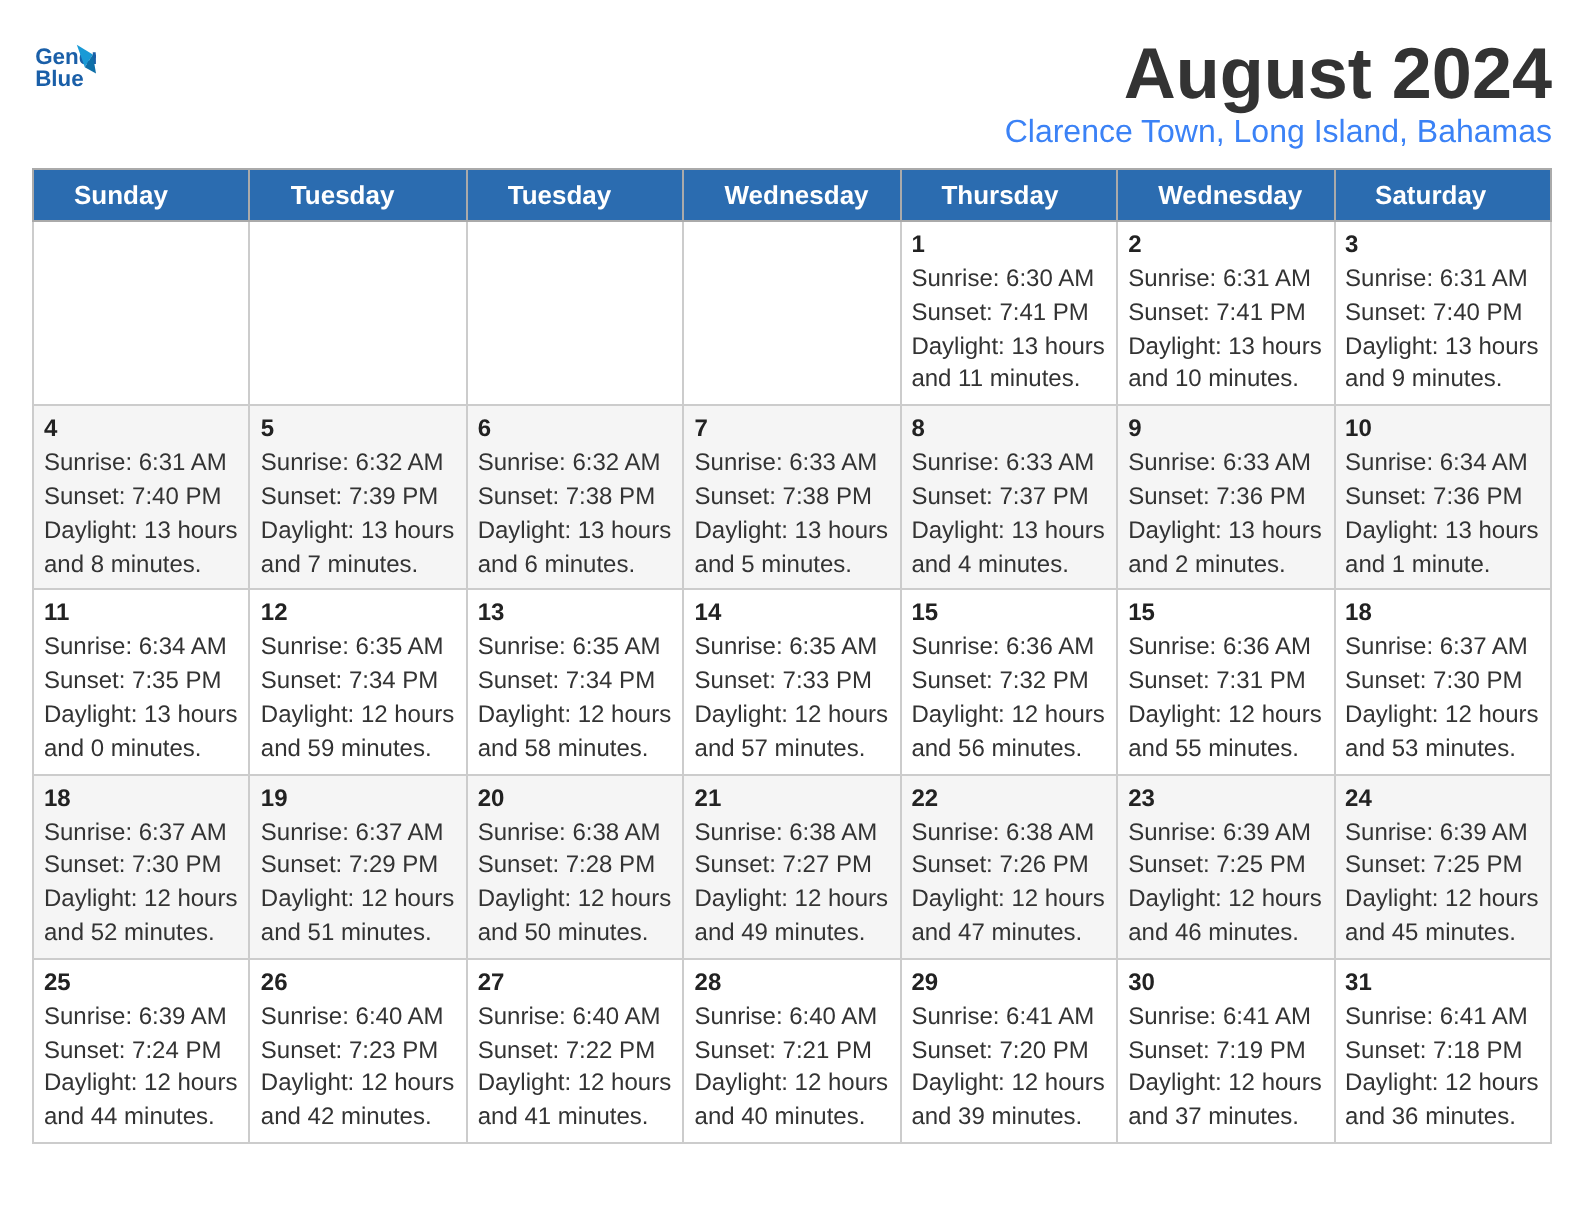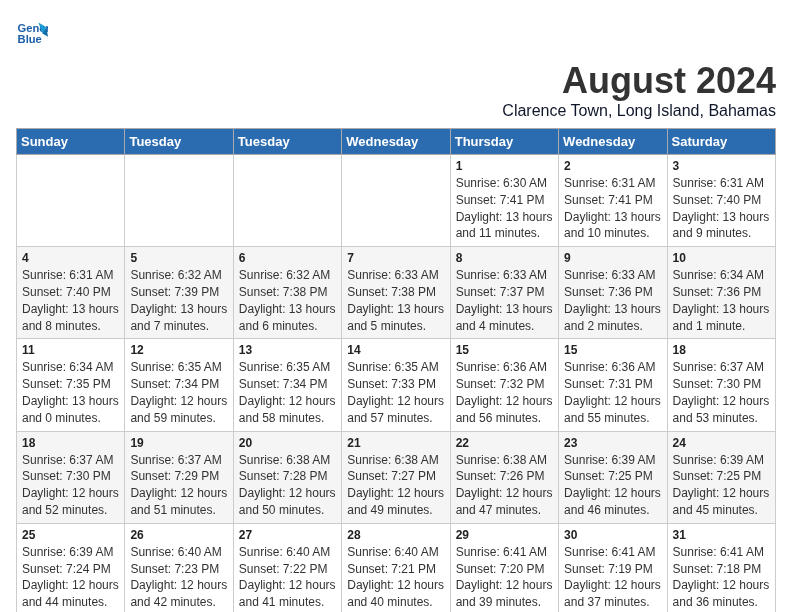--- a/index.html
+++ b/index.html
@@ -25,37 +25,36 @@
       width: 32px;
       height: 32px;
     }
     .title-block {
       text-align: right;
     }
     .calendar-title {
       font-size: 36px;
       font-weight: bold;
       color: #333;
-      margin-top: 44px;
     }
     .calendar-subtitle {
       font-size: 16px;
-      color: #0f172a;
+      color: #3b82f6;
     }
     table {
       width: 100%;
       border-collapse: collapse;
       table-layout: fixed;
     }
     thead tr th {
       background-color: #2b6cb0;
       color: #fff;
       font-size: 13px;
       font-weight: bold;
-      padding: 5px 4px;
+      padding: 5px 20px;
       text-align: left;
       border: 1px solid #aaa;
     }
     tbody tr td {
       vertical-align: top;
       border: 1px solid #ccc;
       padding: 4px 5px;
       font-size: 10.5px;
       color: #222;
       height: 90px;

